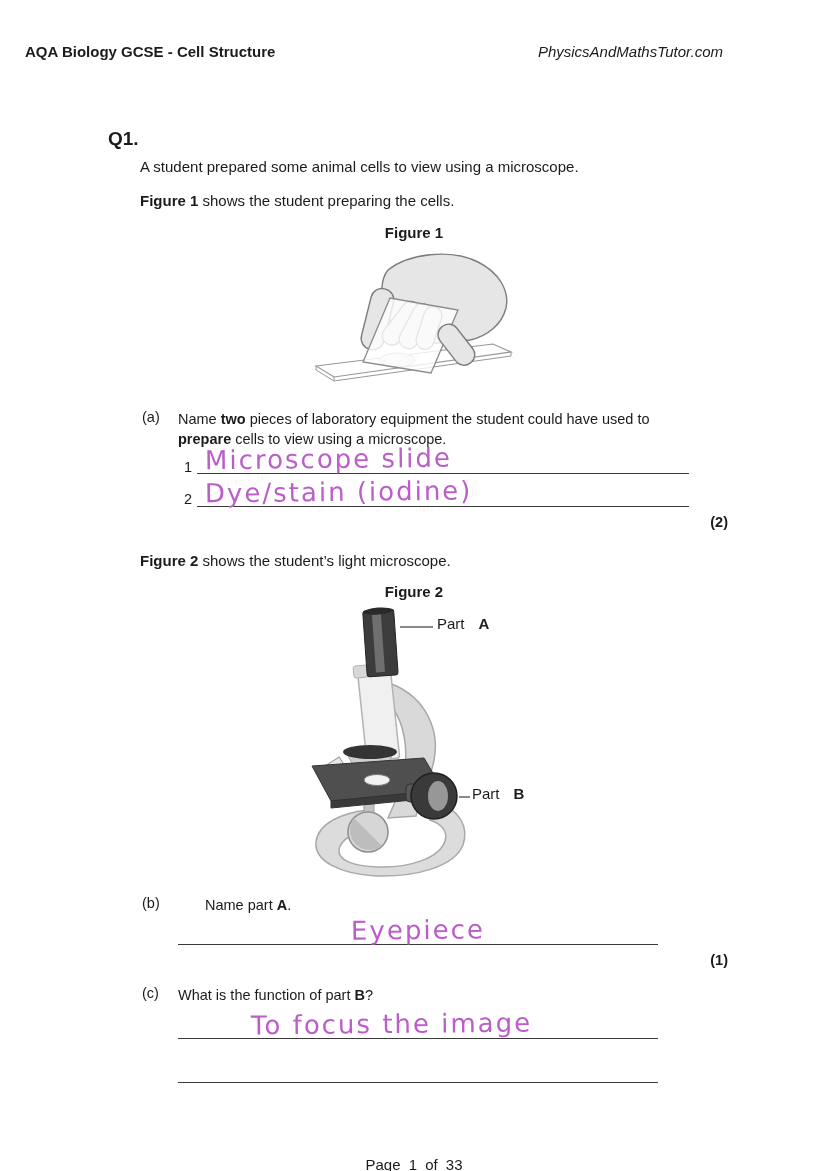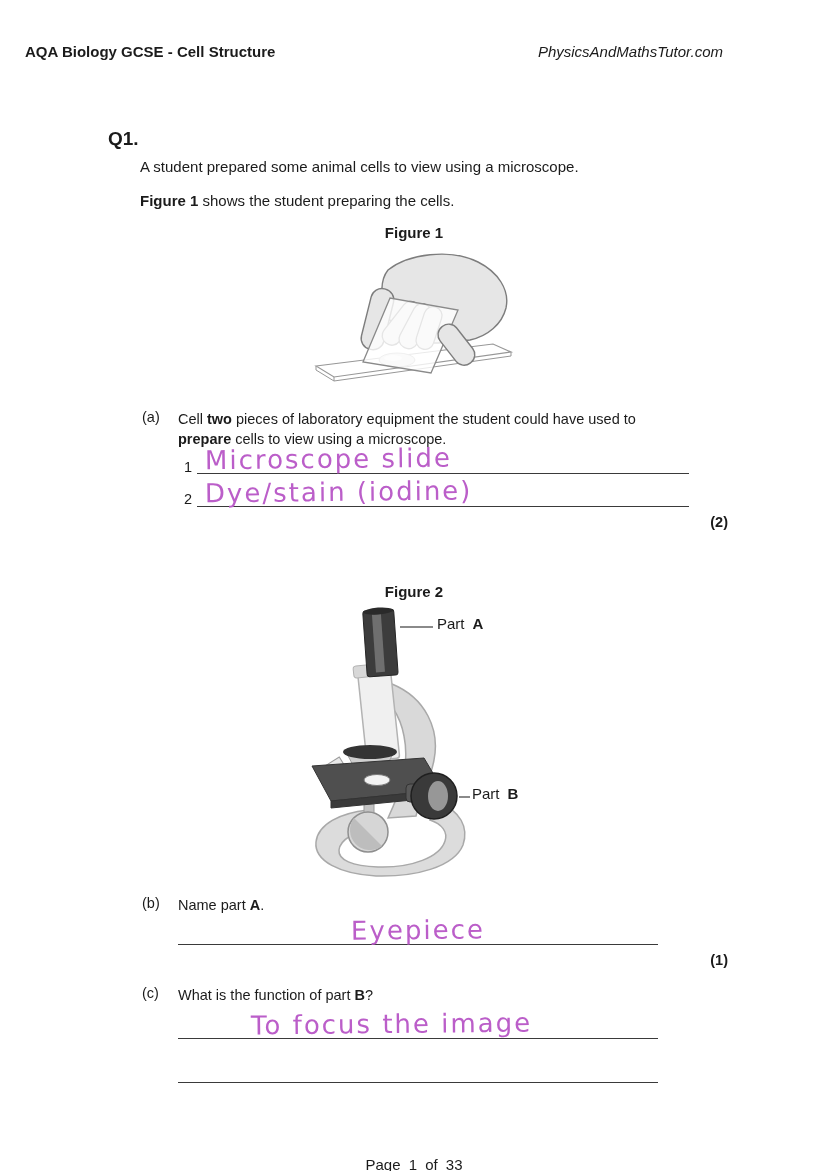--- a/index.html
+++ b/index.html
@@ -17,39 +17,39 @@
   .fig1-lead{top:191px;}
   .fig2-lead{top:551px;}
   .fig-caption{left:0;width:828px;text-align:center;font-weight:bold;font-size:15px;}
   .fig1-caption{top:224px;}
   .fig2-caption{top:583px;}
   .fig1-wrap{left:300px;top:250px;}
   .scope-wrap{left:288px;top:604px;}
   .part-label{left:142px;font-size:14.5px;}
   .part-text{left:178px;font-size:14.5px;line-height:20px;width:520px;}
   .pa-label{top:409px;} .pa-text{top:409px;}
-  .pb-label{top:895px;} .pb-text{top:895px;}
+  .pb-label{top:895px;} .pb-text{top:895px;margin-left:27px;}
   .pc-label{top:985px;} .pc-text{top:985px;}
   .ans-num{font-size:14.5px;left:184px;}
   .n1{top:459px;} .n2{top:491px;}
   .ans-line{border-bottom:1.6px solid #3a3a3a;display:flex;align-items:flex-end;}
   .a1-line{left:197px;top:443px;width:492px;height:30px;}
   .a2-line{left:197px;top:475px;width:492px;height:31px;}
   .b-line{left:178px;top:912px;width:480px;height:32px;justify-content:center;text-align:center;}
   .c-line1{left:178px;top:1006px;width:480px;height:33px;justify-content:center;padding-right:52px;box-sizing:border-box;}
   .c-line2{left:178px;top:1051px;width:480px;height:31px;}
   .hand-ink{
     font-family:"DejaVu Sans", sans-serif;font-size:26px;line-height:1;
     color:#bb5ec9;letter-spacing:2px;white-space:nowrap;
     transform:rotate(-0.6deg);margin-bottom:1px;
   }
   .a1-line .hand-ink,.a2-line .hand-ink{padding-left:8px;}
   .marks{font-size:14.5px;font-weight:bold;left:600px;width:128px;text-align:right;}
   .m2{top:514px;} .m1{top:952px;}
-  .scope-part-label{font-size:15px;display:flex;gap:8px;}
+  .scope-part-label{font-size:15px;display:flex;gap:14px;}
   .label-a{left:437px;top:615px;}
   .label-b{left:472px;top:785px;}
   .footer{left:0;top:1156px;width:828px;text-align:center;font-size:15px;word-spacing:4px;}
   b{font-weight:bold;}
 </style>
 </head>
 <body>
 
 <div class="page">
 
@@ -74,36 +74,37 @@
       <rect x="92" y="48" width="19" height="50" rx="9" transform="rotate(38 101 73)" fill="#e6e6e6" stroke="#7d7d7d" stroke-width="1.3"></rect>
       <rect x="106" y="52" width="19" height="48" rx="9" transform="rotate(28 115 76)" fill="#e6e6e6" stroke="#7d7d7d" stroke-width="1.3"></rect>
       <rect x="120" y="56" width="18" height="44" rx="9" transform="rotate(18 129 78)" fill="#e6e6e6" stroke="#7d7d7d" stroke-width="1.3"></rect>
       <polygon points="63,112 90,48 158,60 131,123" fill="#ffffff" fill-opacity="0.8" stroke="#8a8a8a" stroke-width="1.3"></polygon>
       <rect x="146" y="72" width="21" height="46" rx="10" transform="rotate(-38 156 95)" fill="#e6e6e6" stroke="#7d7d7d" stroke-width="1.4"></rect>
     </svg>
   </div>
 
   <div class="abs part-label pa-label">(a)</div>
   <div class="abs part-text pa-text">
-    <span>Cell </span><b>two</b><span> pieces of laboratory equipment the student could have used to</span><br>
+    <span>Name </span><b>two</b><span> pieces of laboratory equipment the student could have used to</span><br>
     <b>prepare</b><span> cells to view using a microscope.</span>
   </div>
 
   <div class="abs ans-num n1">1</div>
   <div class="abs ans-line a1-line">
     <span class="hand-ink">Microscope slide</span>
   </div>
 
   <div class="abs ans-num n2">2</div>
   <div class="abs ans-line a2-line">
     <span class="hand-ink">Dye/stain (iodine)</span>
   </div>
 
   <div class="abs marks m2">(2)</div>
 
+  <div class="abs body-text fig-lead fig2-lead"><b>Figure 2</b><span> shows the student’s light microscope.</span></div>
 
   <div class="abs fig-caption fig2-caption">Figure 2</div>
 
   <div class="abs scope-wrap">
     <svg width="280" height="275" viewBox="0 0 280 275">
       <path d="M104,80 C138,94 152,126 146,156 C142,178 132,194 128,212 L100,214 C112,188 122,162 116,132 C112,110 100,95 88,87 Z" fill="#d9d9d9" stroke="#a9a9a9" stroke-width="1.5"></path>
       <path d="M28,238 C30,220 52,209 80,206 L90,223 C66,227 52,236 51,246 C50,256 64,262 90,263 C124,264 152,253 157,237 C160,228 154,220 142,216 L151,199 C172,207 181,223 175,241 C166,263 128,273 88,272 C52,270 26,257 28,238 Z" fill="#dcdcdc" stroke="#a9a9a9" stroke-width="1.5"></path>
       <rect x="76" y="200" width="10" height="14" fill="#c2c2c2" stroke="#9a9a9a"></rect>
       <circle cx="80" cy="228" r="20" fill="#d6d6d6" stroke="#8f8f8f" stroke-width="1.5"></circle>
       <path d="M66,214 A20,20 0 0 0 94,242 Z" fill="#bdbdbd"></path>

